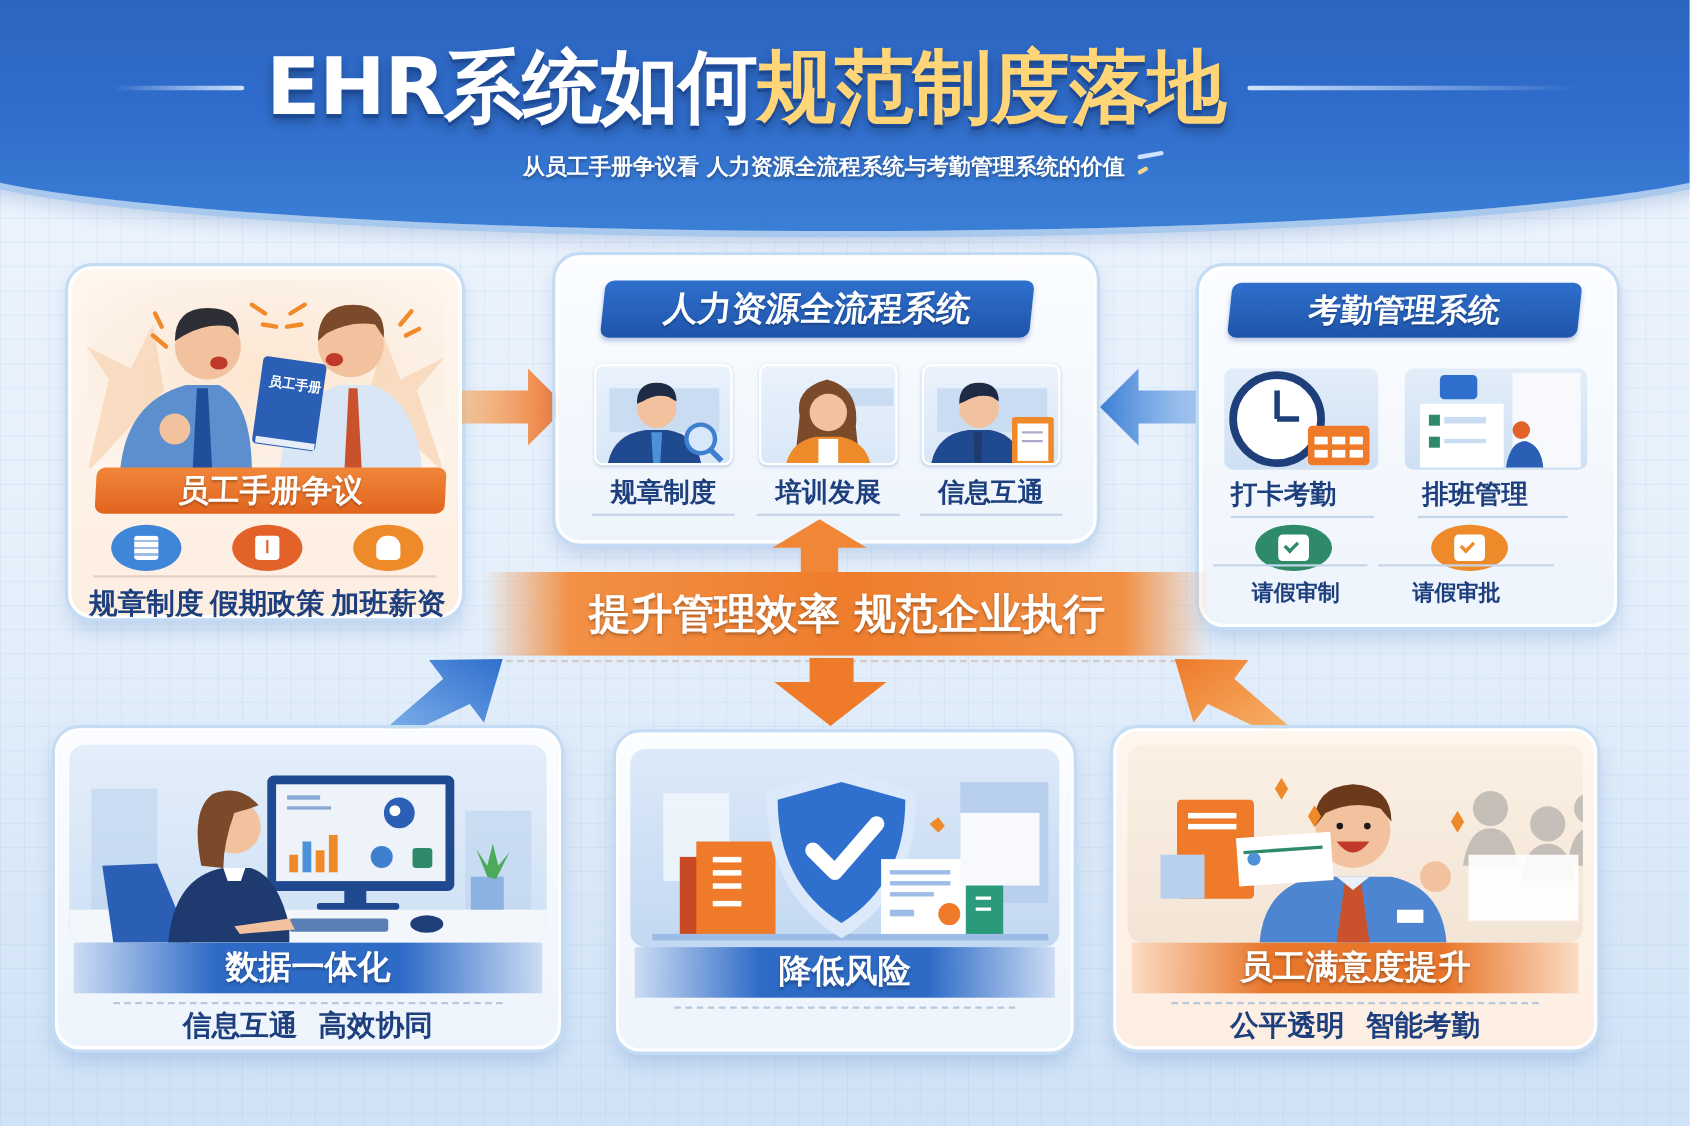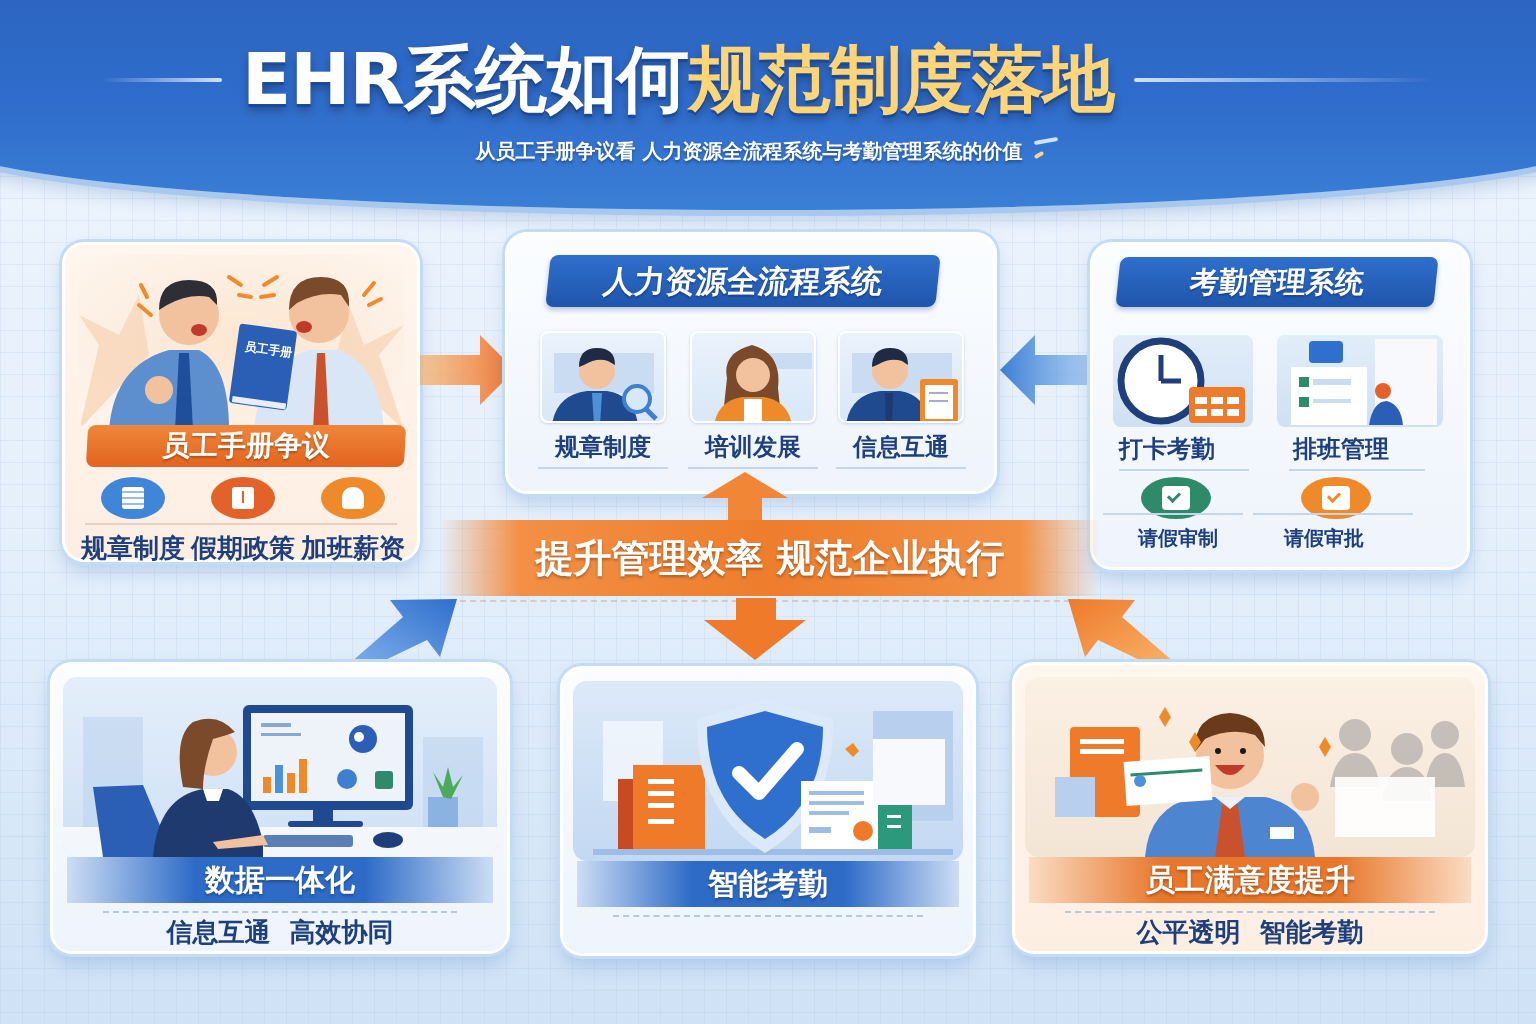--- a/index.html
+++ b/index.html
@@ -105,21 +105,21 @@
     font-size: 38px; font-weight: bold; color: #fff; text-shadow: 0 2px 3px rgba(0,0,0,0.3); }
   .dotted { position: absolute; left: 460px; top: 600px; width: 620px; border-top: 2px dashed rgba(200,170,150,0.5); }
 
   
   .arrow { position: absolute; }
 
   
   .bcard { position: absolute; top: 662px; height: 292px; }
   #card-data { left: 50px; width: 460px; }
   #card-risk { left: 560px; width: 416px; top: 666px; height: 290px; }
-  #card-satisfaction { left: 1012px; width: 476px; }
+  #card-satisfaction { left: 1012px; width: 440px; }
   .bscene { position: absolute; left: 10px; top: 12px; right: 10px; height: 180px; border-radius: 14px; overflow: hidden; }
   .bribbon { position: absolute; left: 14px; right: 14px; top: 192px; height: 46px; line-height: 46px;
     font-size: 30px; font-weight: bold; color: #fff; text-align: center; text-shadow: 0 2px 3px rgba(0,0,0,0.3); }
   .bribbon.blue { background: linear-gradient(90deg, rgba(60,120,210,0.2), #2e6bc7 30%, #2e6bc7 70%, rgba(60,120,210,0.2)); }
   .bribbon.orange { background: linear-gradient(90deg, rgba(240,140,60,0.2), #e8772c 30%, #e8772c 70%, rgba(240,140,60,0.2)); }
   .bdash { position: absolute; left: 50px; right: 50px; top: 246px; border-top: 2px dashed #b7c8dc; }
   .bsub { position: absolute; left: 0; right: 0; top: 250px; text-align: center; font-size: 26px; font-weight: bold; color: #1d3f7e; word-spacing: 10px; }
 </style>
 </head>
 <body>
@@ -412,21 +412,21 @@
       <circle cx="290" cy="150" r="10" fill="#ee7a2a"></circle>
       <rect x="305" y="120" width="34" height="48" fill="#2a9a7a"></rect>
       <g fill="#fff">
           <rect x="314" y="134" width="14" height="3"></rect>
           <rect x="314" y="144" width="14" height="3"></rect>
         </g>
       <rect x="300" y="58" width="72" height="66" fill="#f7f9fc"></rect>
       <polygon points="272,68 280,62 286,70 280,76" fill="#ee8a2a"></polygon>
     </svg>
   </div>
-  <div class="bribbon blue">智能考勤</div>
+  <div class="bribbon blue">降低风险</div>
   <div class="bdash"></div>
 </div>
 
 <div class="card warm bcard" id="card-satisfaction">
   <div class="bscene" style="background:linear-gradient(180deg,#fbf0e4,#f3e5d6)">
     <svg width="456" height="180" viewBox="0 0 456 180">
       <g fill="#b0aca8" opacity="0.7">
         <circle cx="330" cy="58" r="16"></circle>
           <path d="M305 110 Q310 76 330 76 Q350 76 355 110 Z"></path>
         <circle cx="382" cy="72" r="16"></circle>

